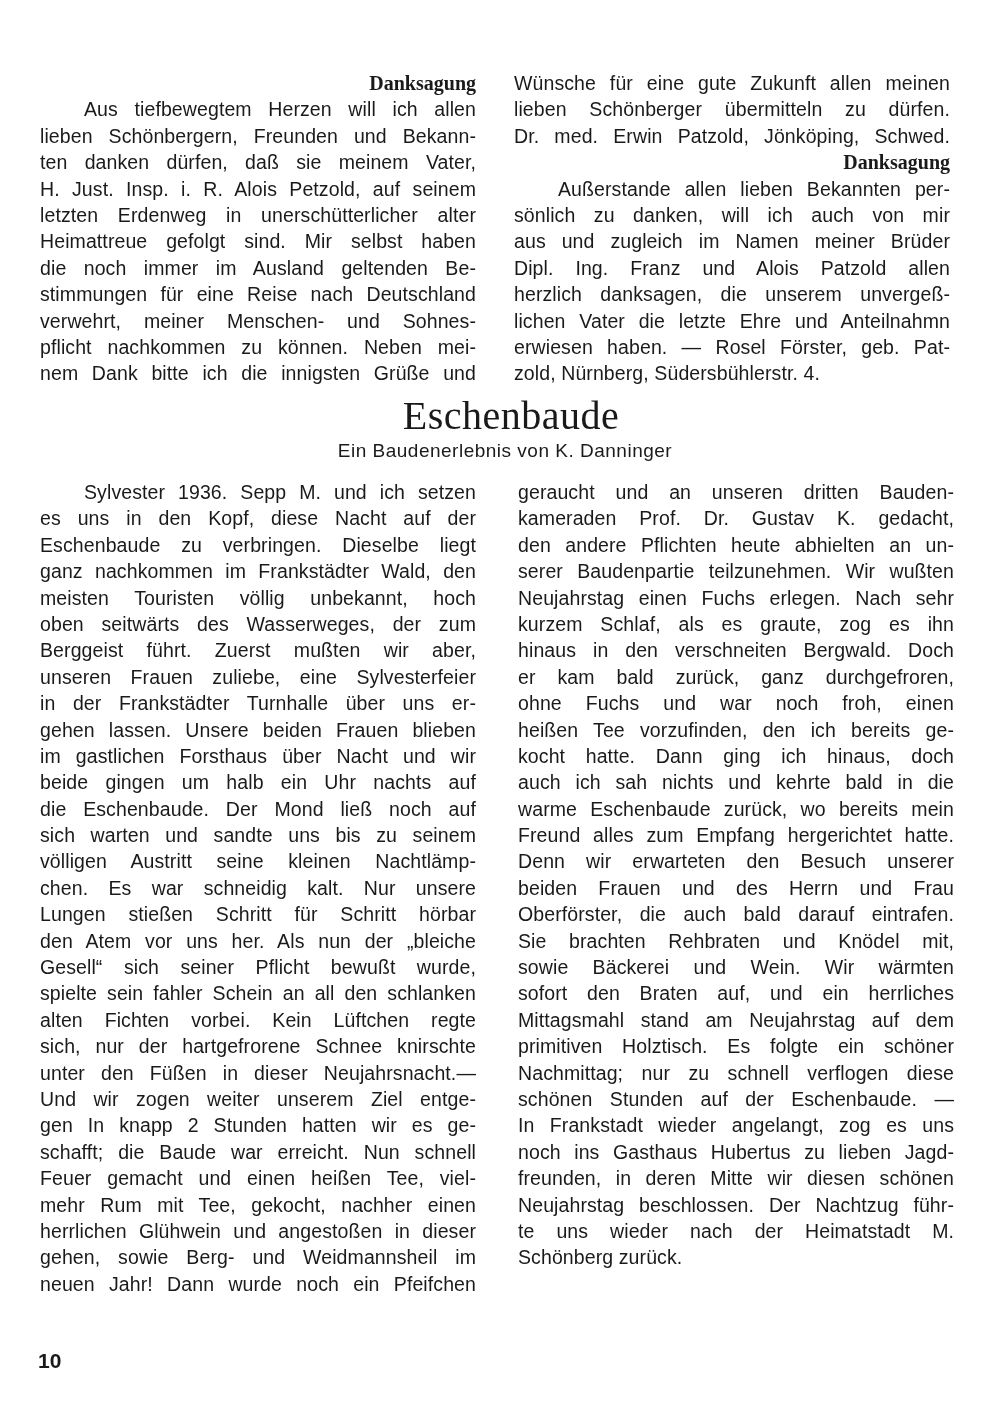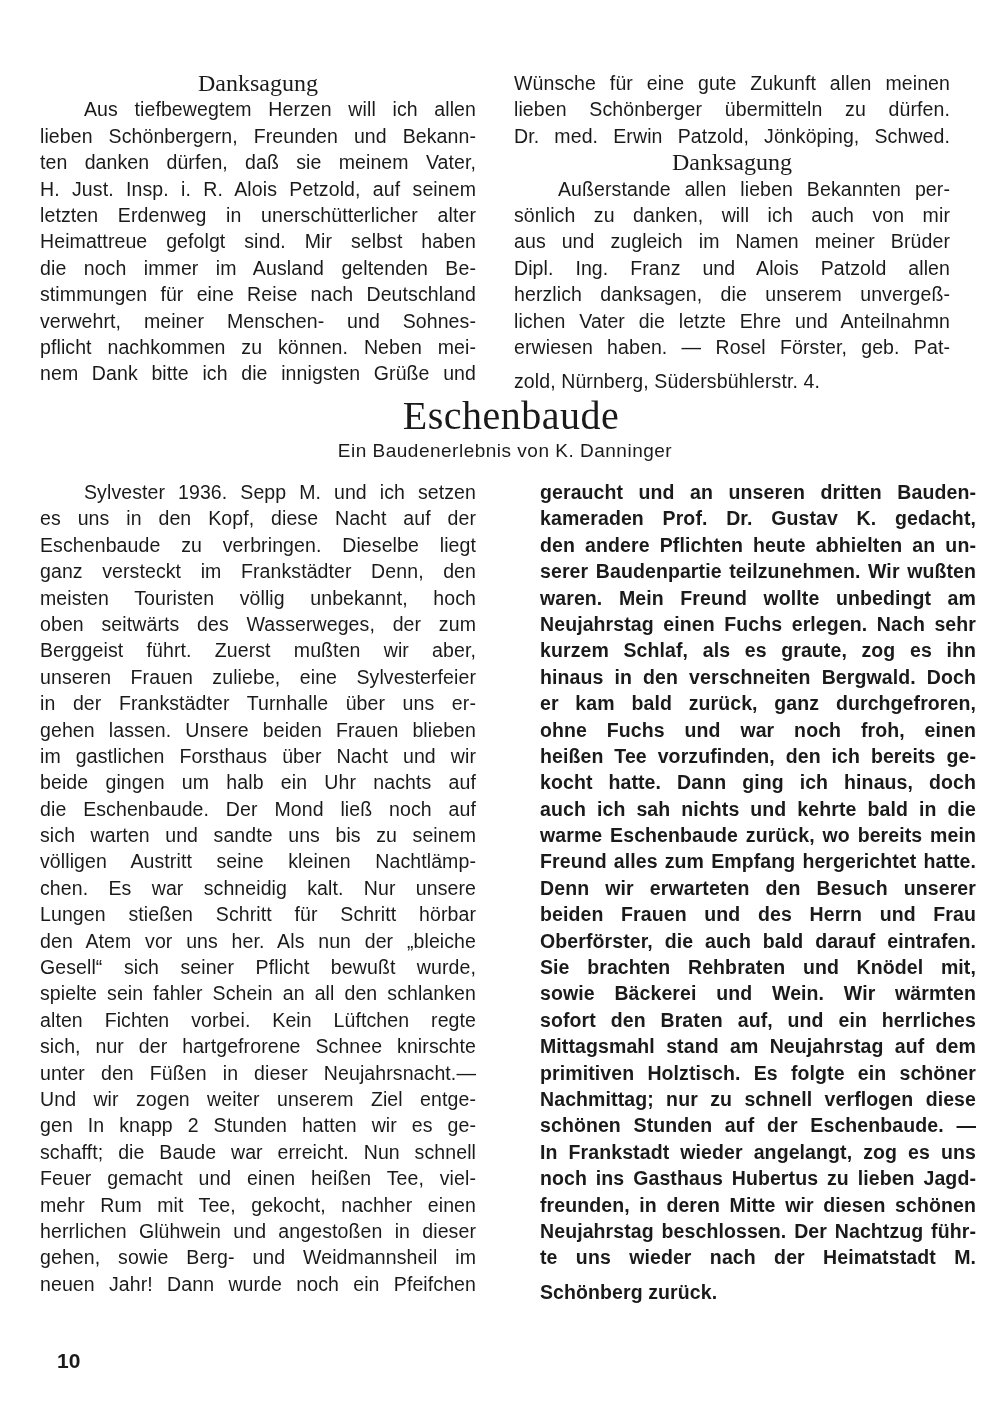--- a/index.html
+++ b/index.html
@@ -2,32 +2,32 @@
 <html><head>
 <meta charset="utf-8">
 <style>
   html, body { margin: 0; padding: 0; background: #ffffff; }
   body { width: 1000px; height: 1413px; position: relative; overflow: hidden;
          font-family: "Liberation Sans", "DejaVu Sans", sans-serif; color: #1a1a1a; }
   .col { position: absolute; width: 436px; }
   .col-tl { left: 40px; top: 70px; }
   .col-tr { left: 514px; top: 70px; }
   .col-bl { left: 40px; top: 479px; }
-  .col-br { left: 540px; top: 479px; font-weight: bold; }
+  .col-br { left: 518px; top: 479px; }
   .line { height: 26.4px; line-height: 26.4px; font-size: 19.5px; text-align: justify;
           text-align-last: justify; white-space: nowrap; overflow: visible; letter-spacing: 0.1px; }
-  .line.last { text-align-last: left; margin-top: 8px; }
+  .line.last { text-align-last: left; }
   .line.indent { padding-left: 44px; }
-  .heading { height: 26.4px; line-height: 26.4px; font-size: 24px; font-weight: normal;
-             text-align: center; font-family: "Liberation Serif", "DejaVu Serif", serif; }
+  .heading { height: 26.4px; line-height: 26.4px; font-size: 20px; font-weight: bold;
+             text-align: right; font-family: "Liberation Serif", "DejaVu Serif", serif; }
   .title-block { position: absolute; left: 0; width: 1000px; top: 393px; text-align: center; }
   .main-title { font-family: "Liberation Serif", "DejaVu Serif", serif; font-size: 40px;
                 line-height: 46px; height: 46px; letter-spacing: 0.5px; padding-left: 22px; }
   .subtitle { font-size: 19px; line-height: 24px; height: 24px; letter-spacing: 0.5px; padding-left: 10px; }
-  .page-number { position: absolute; left: 57px; top: 1349px; font-weight: bold;
+  .page-number { position: absolute; left: 38px; top: 1349px; font-weight: bold;
                  font-size: 21px; line-height: 24px; }
 </style>
 </head>
 <body>
 
 <div class="col col-tl">
   <div class="heading">Danksagung</div>
   <div class="line indent">Aus tiefbewegtem Herzen will ich allen</div>
   <div class="line">lieben Schönbergern, Freunden und Bekann-</div>
   <div class="line">ten danken dürfen, daß sie meinem Vater,</div>
@@ -58,21 +58,21 @@
 
 <div class="title-block">
   <div class="main-title">Eschenbaude</div>
   <div class="subtitle">Ein Baudenerlebnis von K. Danninger</div>
 </div>
 
 <div class="col col-bl" id="col-bl">
     <div class="line indent">Sylvester 1936. Sepp M. und ich setzen</div>
     <div class="line">es uns in den Kopf, diese Nacht auf der</div>
     <div class="line">Eschenbaude zu verbringen. Dieselbe liegt</div>
-    <div class="line">ganz versteckt im Frankstädter Denn, den</div>
+    <div class="line">ganz nachkommen im Frankstädter Wald, den</div>
     <div class="line">meisten Touristen völlig unbekannt, hoch</div>
     <div class="line">oben seitwärts des Wasserweges, der zum</div>
     <div class="line">Berggeist führt. Zuerst mußten wir aber,</div>
     <div class="line">unseren Frauen zuliebe, eine Sylvesterfeier</div>
     <div class="line">in der Frankstädter Turnhalle über uns er-</div>
     <div class="line">gehen lassen. Unsere beiden Frauen blieben</div>
     <div class="line">im gastlichen Forsthaus über Nacht und wir</div>
     <div class="line">beide gingen um halb ein Uhr nachts auf</div>
     <div class="line">die Eschenbaude. Der Mond ließ noch auf</div>
     <div class="line">sich warten und sandte uns bis zu seinem</div>
@@ -93,21 +93,20 @@
     <div class="line">herrlichen Glühwein und angestoßen in dieser</div>
     <div class="line">gehen, sowie Berg- und Weidmannsheil im</div>
     <div class="line">neuen Jahr! Dann wurde noch ein Pfeifchen</div>
   </div>
 
 <div class="col col-br" id="col-br">
     <div class="line">geraucht und an unseren dritten Bauden-</div>
     <div class="line">kameraden Prof. Dr. Gustav K. gedacht,</div>
     <div class="line">den andere Pflichten heute abhielten an un-</div>
     <div class="line">serer Baudenpartie teilzunehmen. Wir wußten</div>
-    <div class="line">waren. Mein Freund wollte unbedingt am</div>
     <div class="line">Neujahrstag einen Fuchs erlegen. Nach sehr</div>
     <div class="line">kurzem Schlaf, als es graute, zog es ihn</div>
     <div class="line">hinaus in den verschneiten Bergwald. Doch</div>
     <div class="line">er kam bald zurück, ganz durchgefroren,</div>
     <div class="line">ohne Fuchs und war noch froh, einen</div>
     <div class="line">heißen Tee vorzufinden, den ich bereits ge-</div>
     <div class="line">kocht hatte. Dann ging ich hinaus, doch</div>
     <div class="line">auch ich sah nichts und kehrte bald in die</div>
     <div class="line">warme Eschenbaude zurück, wo bereits mein</div>
     <div class="line">Freund alles zum Empfang hergerichtet hatte.</div>

